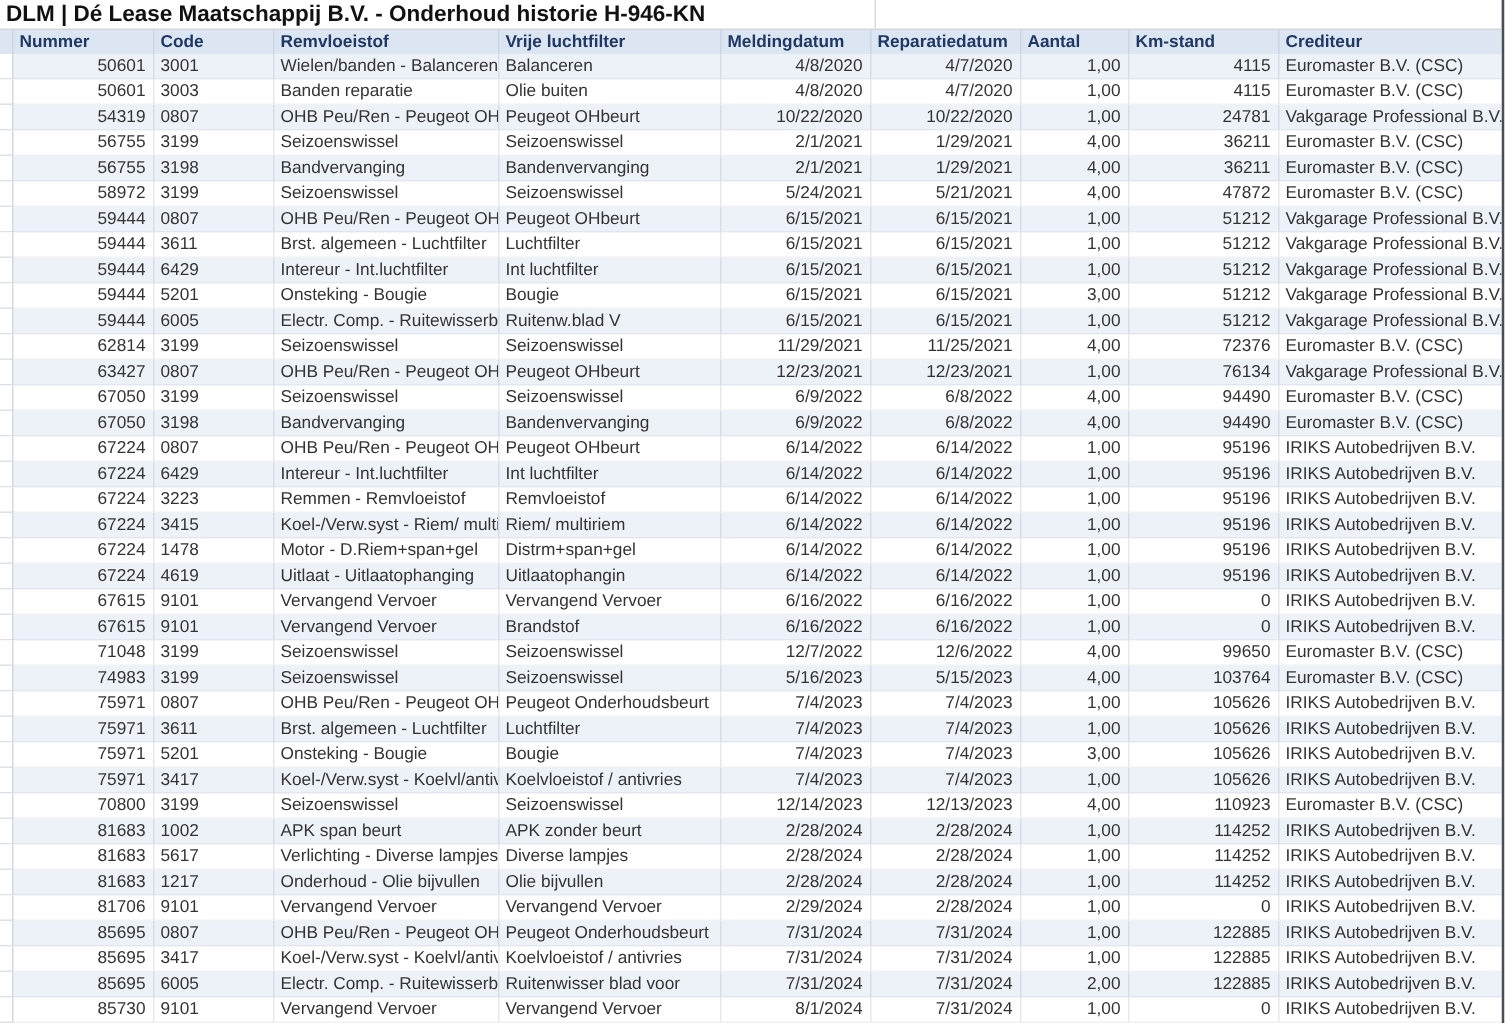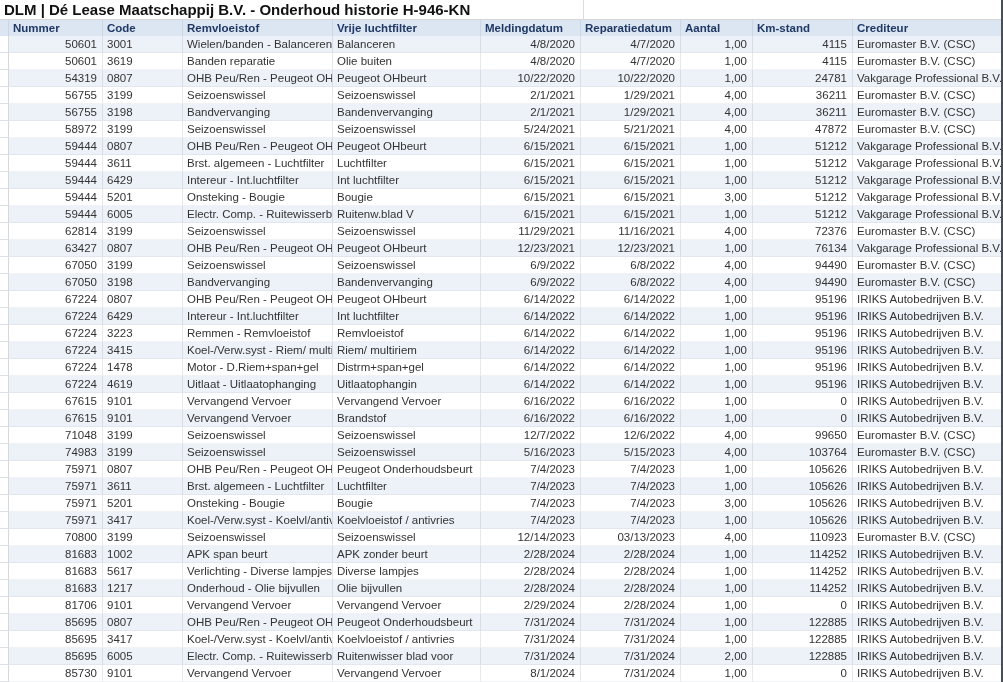--- a/index.html
+++ b/index.html
@@ -108,21 +108,21 @@
         <div class="cell l">Balanceren</div>
         <div class="cell r">4/8/2020</div>
         <div class="cell r">4/7/2020</div>
         <div class="cell r">1,00</div>
         <div class="cell r">4115</div>
         <div class="cell l">Euromaster B.V. (CSC)</div>
       </div>
       <div class="grid-row row">
         <div class="cell gutter"></div>
         <div class="cell r">50601</div>
-        <div class="cell l">3619</div>
+        <div class="cell l">3003</div>
         <div class="cell l">Banden reparatie</div>
         <div class="cell l">Olie buiten</div>
         <div class="cell r">4/8/2020</div>
         <div class="cell r">4/7/2020</div>
         <div class="cell r">1,00</div>
         <div class="cell r">4115</div>
         <div class="cell l">Euromaster B.V. (CSC)</div>
       </div>
       <div class="grid-row row alt">
         <div class="cell gutter"></div>
@@ -232,21 +232,21 @@
         <div class="cell r">51212</div>
         <div class="cell l">Vakgarage Professional B.V.</div>
       </div>
       <div class="grid-row row">
         <div class="cell gutter"></div>
         <div class="cell r">62814</div>
         <div class="cell l">3199</div>
         <div class="cell l">Seizoenswissel</div>
         <div class="cell l">Seizoenswissel</div>
         <div class="cell r">11/29/2021</div>
-        <div class="cell r">11/16/2021</div>
+        <div class="cell r">11/25/2021</div>
         <div class="cell r">4,00</div>
         <div class="cell r">72376</div>
         <div class="cell l">Euromaster B.V. (CSC)</div>
       </div>
       <div class="grid-row row alt">
         <div class="cell gutter"></div>
         <div class="cell r">63427</div>
         <div class="cell l">0807</div>
         <div class="cell l">OHB Peu/Ren - Peugeot OHbeurt</div>
         <div class="cell l">Peugeot OHbeurt</div>
@@ -448,21 +448,21 @@
         <div class="cell r">105626</div>
         <div class="cell l">IRIKS Autobedrijven B.V.</div>
       </div>
       <div class="grid-row row">
         <div class="cell gutter"></div>
         <div class="cell r">70800</div>
         <div class="cell l">3199</div>
         <div class="cell l">Seizoenswissel</div>
         <div class="cell l">Seizoenswissel</div>
         <div class="cell r">12/14/2023</div>
-        <div class="cell r">03/13/2023</div>
+        <div class="cell r">12/13/2023</div>
         <div class="cell r">4,00</div>
         <div class="cell r">110923</div>
         <div class="cell l">Euromaster B.V. (CSC)</div>
       </div>
       <div class="grid-row row alt">
         <div class="cell gutter"></div>
         <div class="cell r">81683</div>
         <div class="cell l">1002</div>
         <div class="cell l">APK span beurt</div>
         <div class="cell l">APK zonder beurt</div>

